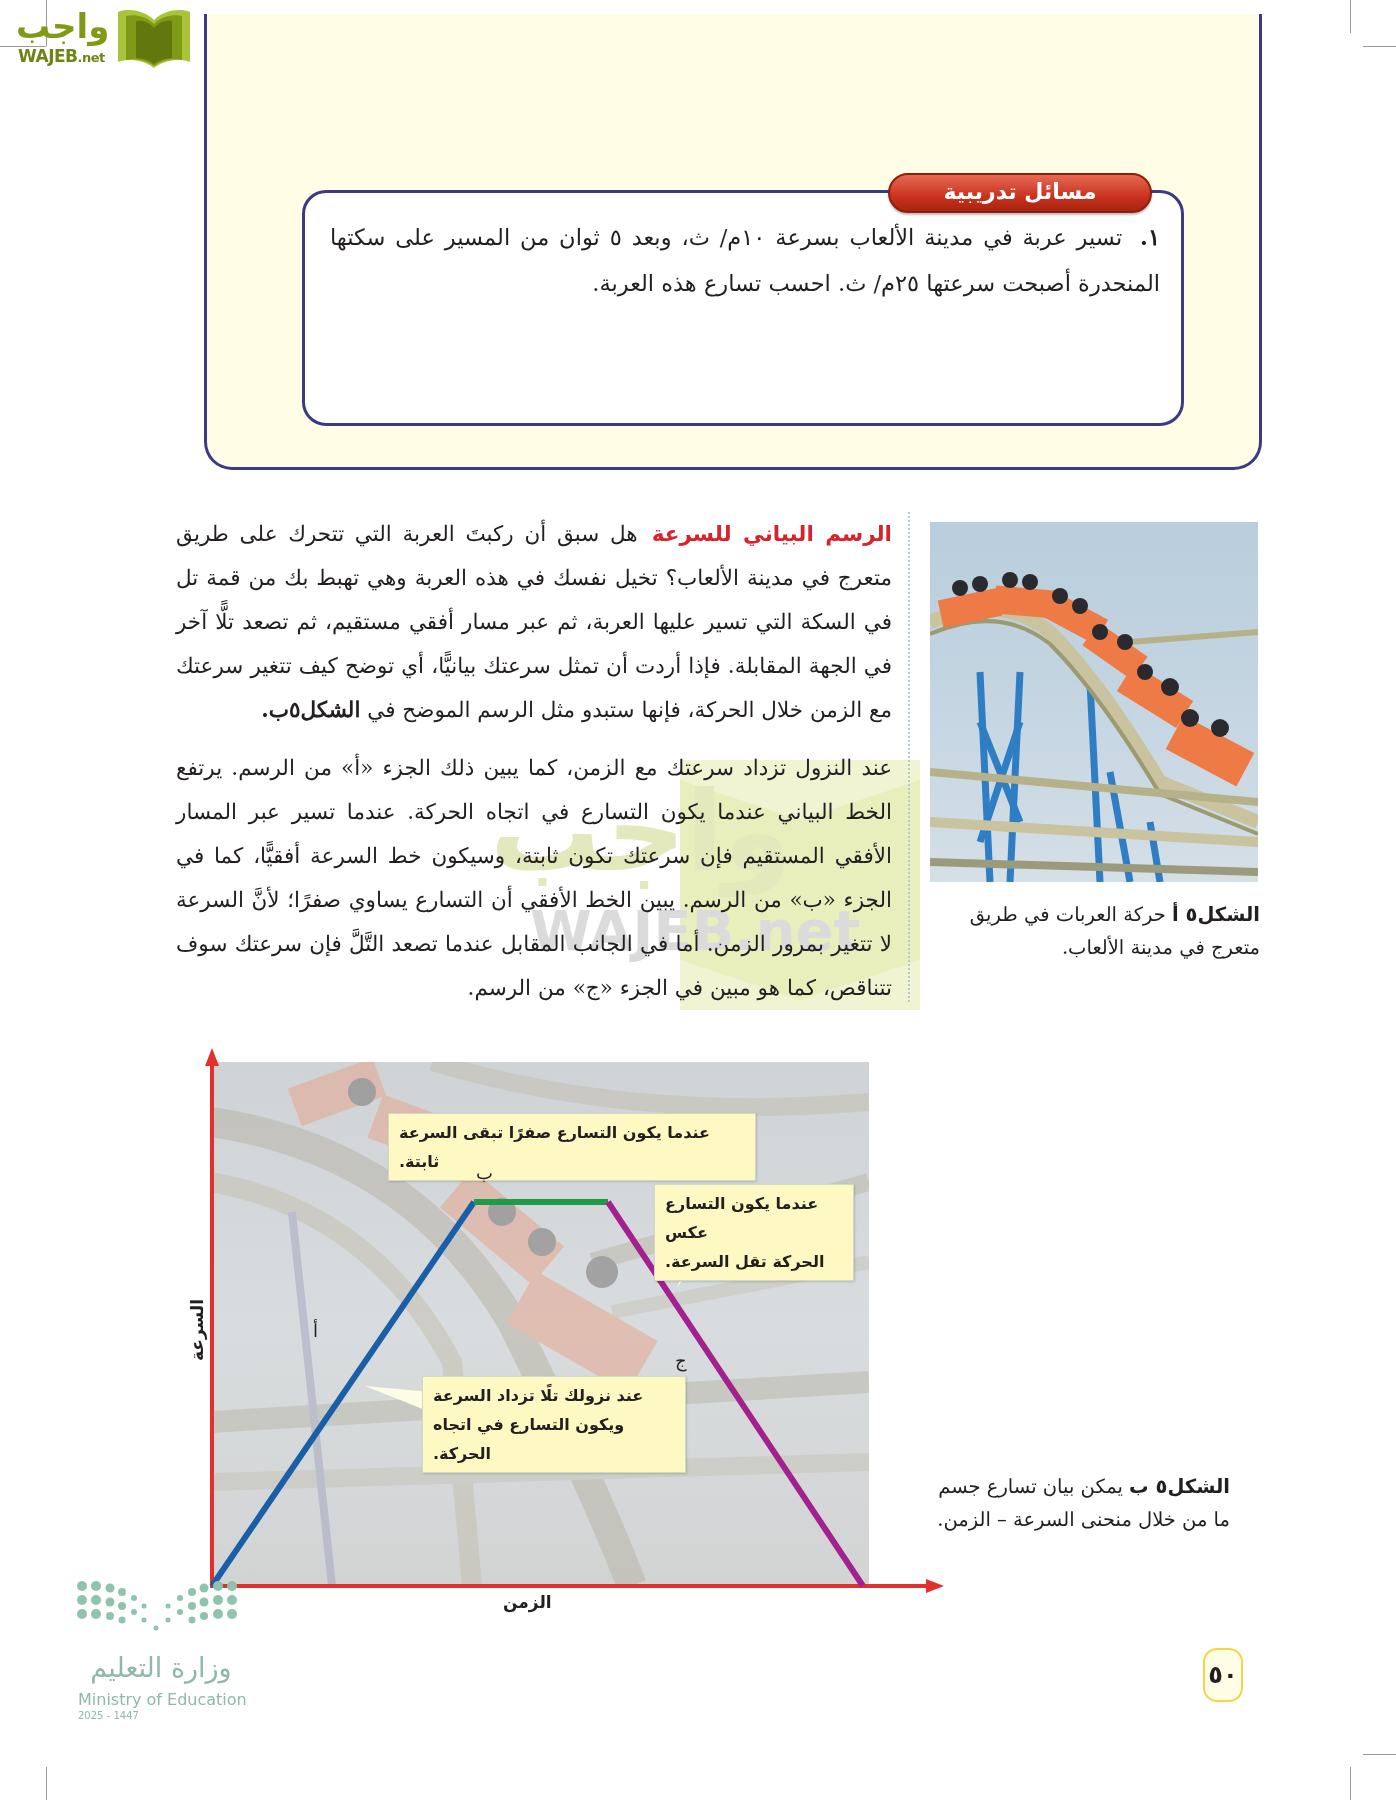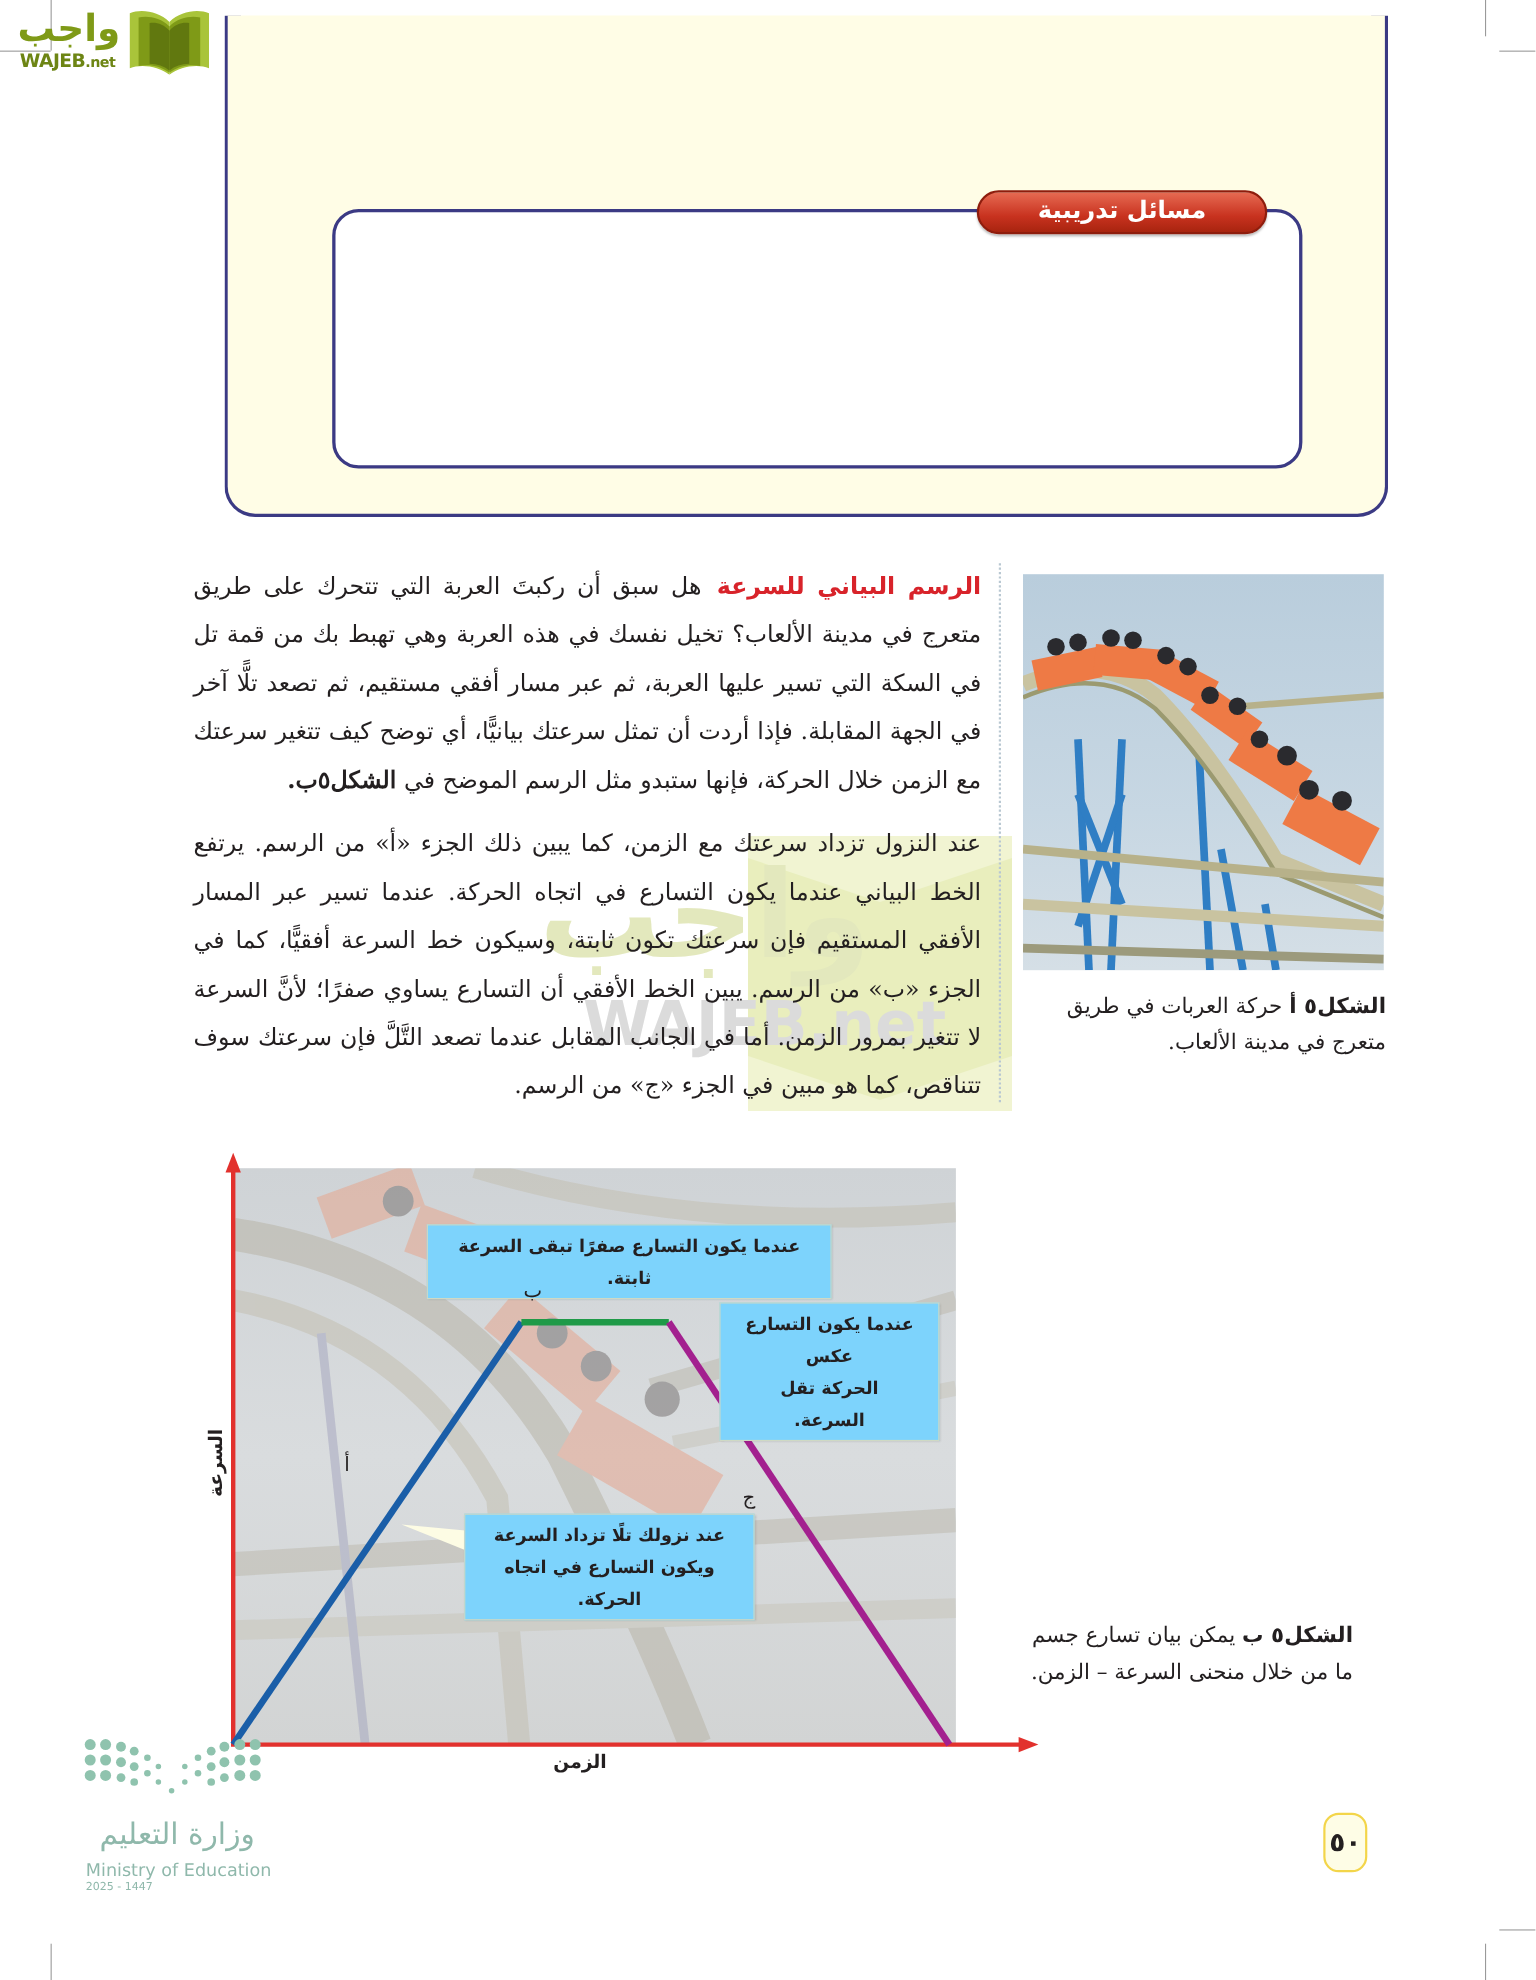--- a/index.html
+++ b/index.html
@@ -43,22 +43,22 @@
   .caption { position: absolute; direction: rtl; text-align: right; font-family: "DejaVu Serif", serif; font-size: 19.5px; line-height: 33px; }
   .caption b { font-family: "DejaVu Sans", sans-serif; }
 
   
   .watermark { position: absolute; left: 470px; top: 760px; width: 460px; height: 250px; pointer-events: none; opacity: 0.5; }
 
   
   .chart { position: absolute; left: 180px; top: 1040px; width: 780px; height: 580px; }
   .chart-photo { position: absolute; left: 32px; top: 22px; width: 657px; height: 524px; overflow: hidden;
     background: linear-gradient(180deg, #cfd3d6 0%, #d9dcde 50%, #d2d4d4 100%); }
-  .callout { position: absolute; background: #7dd3fc; border: 1px solid #cfd9c4; box-shadow: 1px 1px 2px rgba(0,0,0,0.15);
-    direction: rtl; text-align: center; font-weight: bold; font-size: 16px; line-height: 29px; padding: 4px 22px; color: #231f20; }
+  .callout { position: absolute; background: #fef9c3; border: 1px solid #cfd9c4; box-shadow: 1px 1px 2px rgba(0,0,0,0.15);
+    direction: rtl; text-align: left; font-weight: bold; font-size: 16px; line-height: 29px; padding: 4px 10px; color: #231f20; }
   .seg-label { position: absolute; font-size: 18px; font-family: "DejaVu Serif", serif; color: #231f20; }
   .axis-label { position: absolute; font-weight: bold; font-size: 17px; color: #231f20; }
 
   
   .ministry { position: absolute; left: 76px; top: 1578px; width: 180px; height: 160px; }
   .ministry-ar { position: absolute; left: 0; top: 74px; width: 170px; text-align: center; font-size: 27px; color: #8fb8ab; direction: rtl; }
   .ministry-en { position: absolute; left: 2px; top: 112px; font-size: 16px; color: #8fb8ab; }
   .ministry-yr { position: absolute; left: 2px; top: 132px; font-size: 10px; color: #8fb8ab; }
 
   .page-num { position: absolute; left: 1203px; top: 1648px; width: 40px; height: 54px; border: 2px solid #f3d54a;
@@ -85,20 +85,24 @@
     <path d="M40 16 C48 8 60 6 68 8 L68 52 C58 50 48 52 40 58 Z" fill="#7f9a17"></path>
     <path d="M40 20 C35 14 28 12 22 13 L22 50 C29 50 35 52 40 56 Z" fill="#61780f"></path>
     <path d="M40 20 C45 14 52 12 58 13 L58 50 C51 50 45 52 40 56 Z" fill="#61780f"></path>
   </svg>
 </div>
 
 <div class="top-box"></div>
 <div class="practice-box"></div>
 <div class="practice-badge">مسائل تدريبية</div>
 <div class="practice-list">
+  <div class="practice-item">
+    <span class="num">١.</span>
+    <span>تسير عربة في مدينة الألعاب بسرعة ١٠م/ ث، وبعد ٥ ثوان من المسير على سكتها المنحدرة أصبحت سرعتها ٢٥م/ ث. احسب تسارع هذه العربة.</span>
+  </div>
 </div>
 
 <svg class="watermark" viewBox="0 0 460 250">
   <rect x="210" y="0" width="240" height="250" fill="#e4eba6"></rect>
   <path d="M210 20 L330 60 L330 240 L210 200 Z" fill="#d4df7e"></path>
   <path d="M450 20 L330 60 L330 240 L450 200 Z" fill="#d4df7e"></path>
   <text x="20" y="110" font-size="110" font-weight="bold" fill="#c8d27e" font-family="DejaVu Sans, sans-serif">واجب</text>
   <text x="60" y="190" font-size="56" font-weight="bold" fill="#b8b8b8" font-family="DejaVu Sans, sans-serif">WAJEB.net</text>
 </svg>
 

